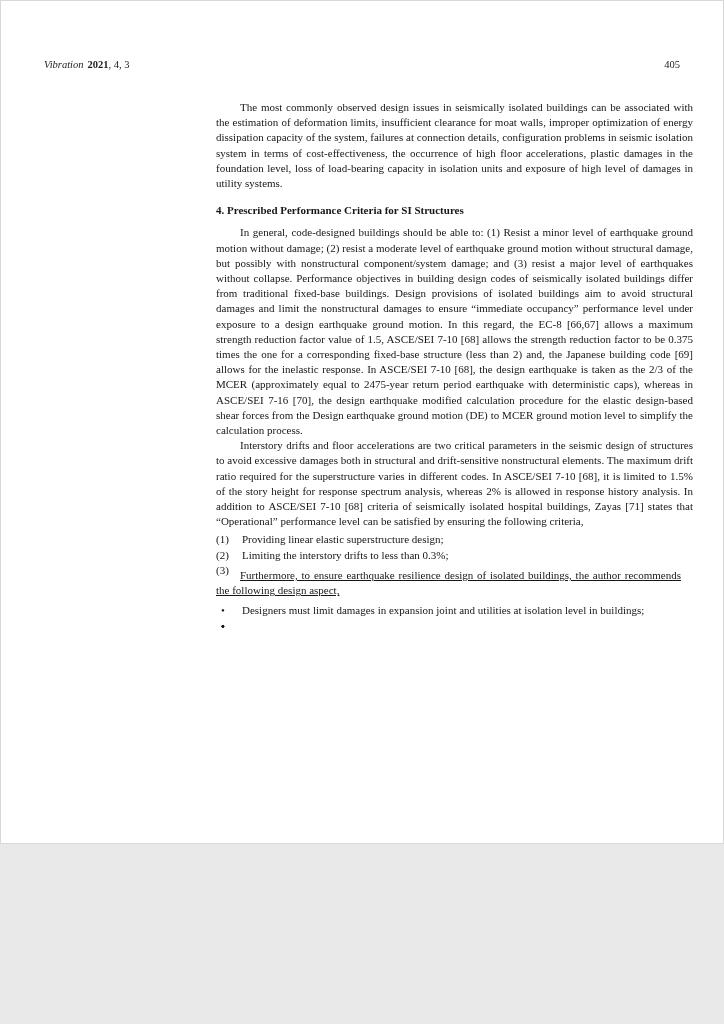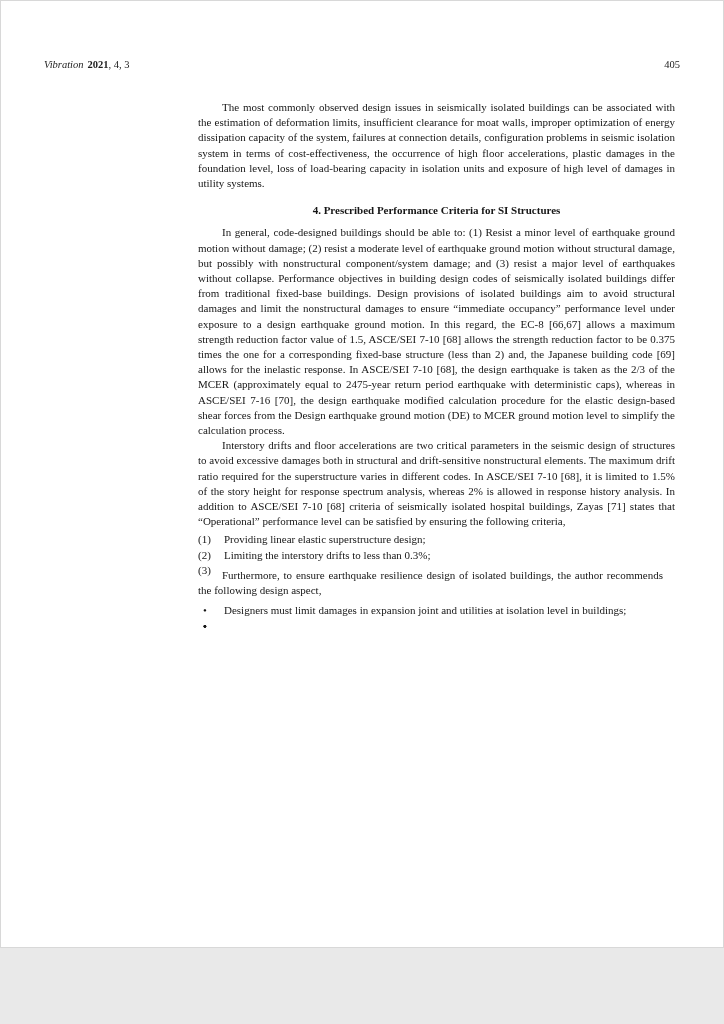--- a/index.html
+++ b/index.html
@@ -1,19 +1,19 @@
 <!DOCTYPE html>
 <html><head>
 <meta charset="utf-8">
 <style>
   html, body { margin: 0; padding: 0; background: #e9e9e9; }
   .page {
     position: relative;
     width: 724px;
-    height: 948px;
+    height: 844px;
     margin: 0 auto;
     background: #ffffff;
     border: 1px solid #d8d8d8;
     box-sizing: border-box;
     font-family: "Liberation Serif", "DejaVu Serif", serif;
     color: #161616;
     overflow: hidden;
   }
   .header {
     position: absolute;
@@ -24,49 +24,49 @@
     justify-content: space-between;
     font-size: 10.5px;
     line-height: 13px;
     color: #1c1c1c;
   }
   .journal-name { font-style: italic; }
   .journal-year { font-weight: bold; margin-left: 4px; }
   .content {
     position: absolute;
     top: 99px;
-    left: 197px;
+    left: 215px;
     width: 477px;
     font-size: 11px;
     line-height: 15.2px;
     text-align: justify;
   }
   p { margin: 0; }
   p.indent { text-indent: 24px; }
   h2.section-heading {
     font-size: 11px;
     line-height: 15.2px;
     font-weight: bold;
     margin: 12px 0 7px 0;
-    text-align: center;
+    text-align: left;
   }
   .nlist { margin: 3px 0 2px 0; }
   .blist { margin: 5px 0 0 0; }
   .li {
     position: relative;
     padding-left: 26px;
     text-align: justify;
   }
   .li .marker {
     position: absolute;
     left: 0;
     top: 0;
   }
   .li .marker.bullet { left: 5px; }
-  p.furthermore { margin: 5px 12px 0 0; }
+  p.furthermore { margin: 5px 12px 0 0; text-decoration: underline; }
 </style>
 </head>
 <body>
 
 <div class="page">
 
   <div class="header">
     <div>
       <span class="journal-name">Vibration</span><span class="journal-year">2021</span><span>, 4, 3</span>
     </div>

